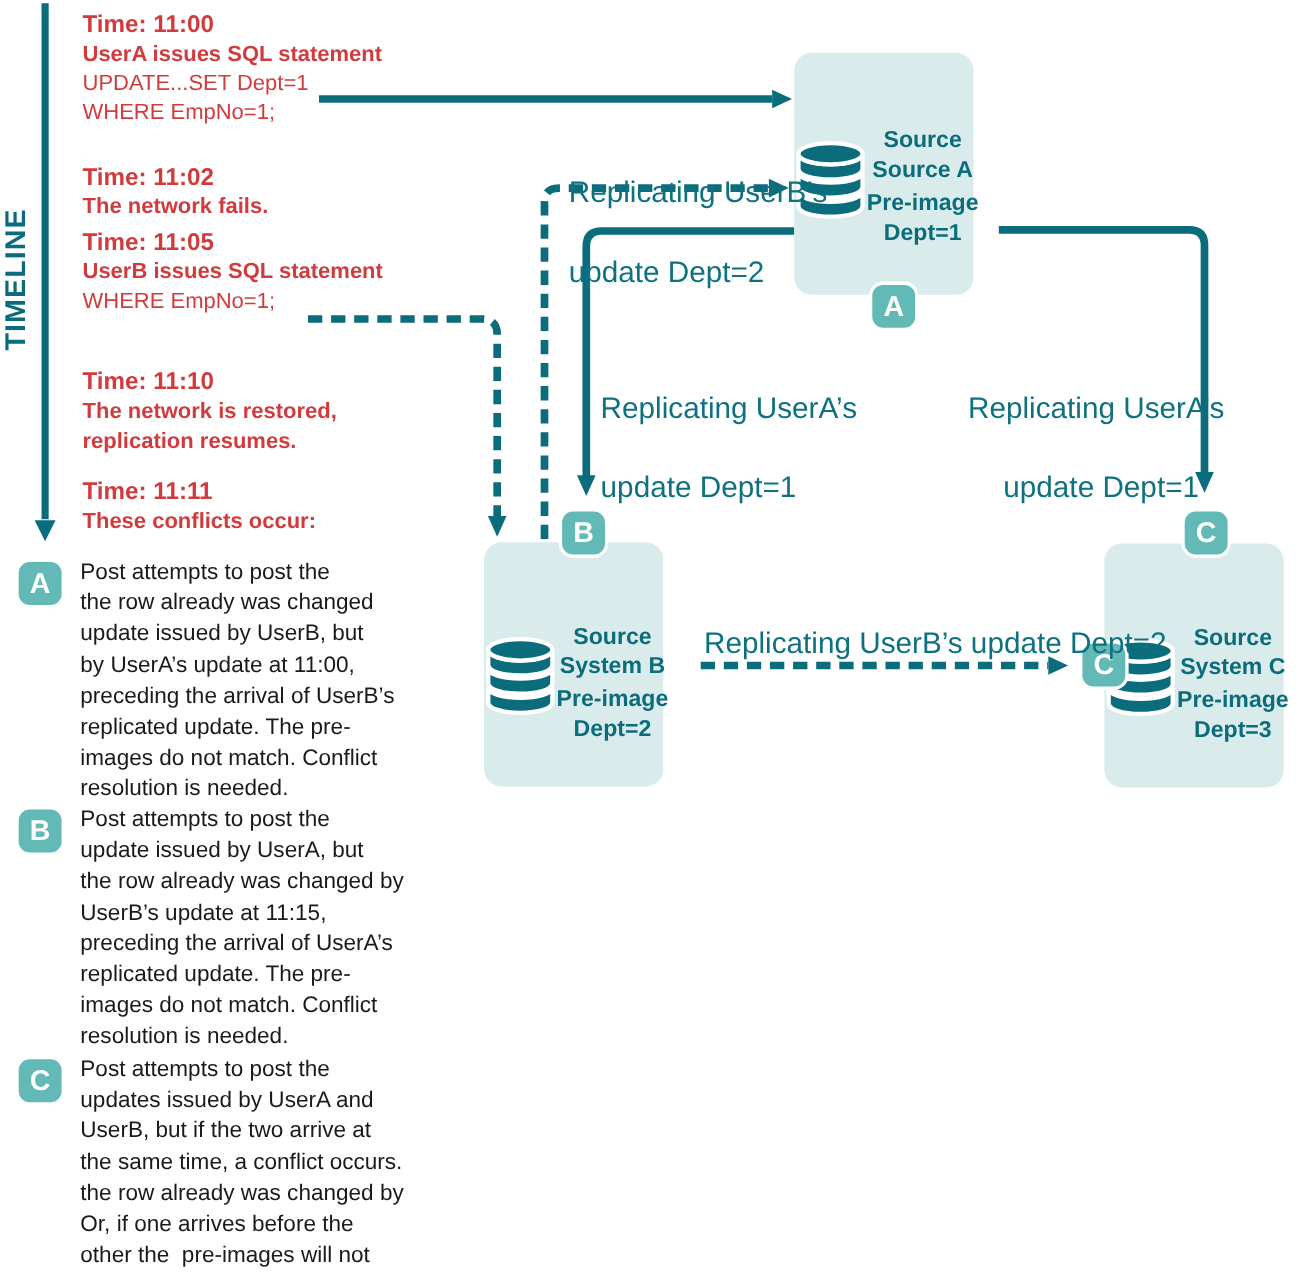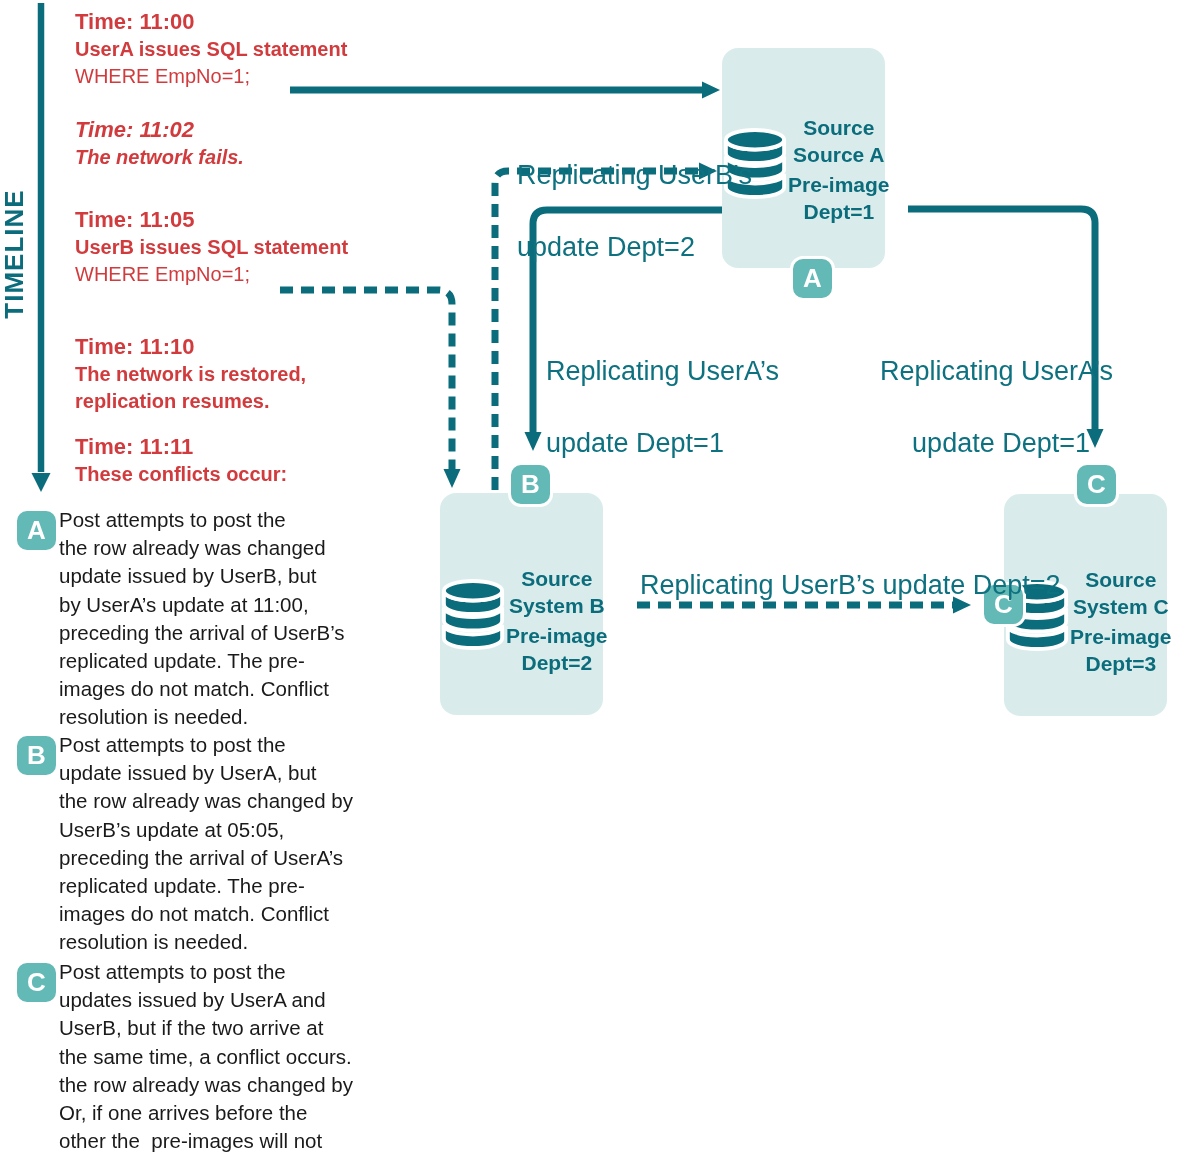--- a/index.html
+++ b/index.html
@@ -17,21 +17,21 @@
     text-align:center;line-height:30px;
   }
 
   
   .event{position:absolute;left:75px;color:#d13b3d;}
   .ev-time{font-size:22px;font-weight:bold;line-height:28px;white-space:pre;}
   .ev-line{font-size:20px;line-height:26.5px;white-space:pre;}
   .ev-line.b{font-weight:bold;}
 
   
-  .conflict-text{position:absolute;left:59px;color:#1a1a1a;}
+  .conflict-text{position:absolute;left:73px;color:#1a1a1a;}
   .c-line{font-size:20.5px;line-height:28.2px;white-space:pre;}
 
   
   .badge{
     position:absolute;width:45px;height:45px;box-sizing:border-box;
     border:3px solid #ffffff;border-radius:13px;background:#63b9b6;
     color:#ffffff;font-size:26px;font-weight:bold;
     display:flex;align-items:center;justify-content:center;
   }
 
@@ -81,23 +81,24 @@
       <polygon points="1086.5,429 1103.5,429 1095,448"></polygon>
       <polygon points="953,596.5 953,613.5 971,605"></polygon>
     </g>
   </svg>
 
   <div class="timeline-label">TIMELINE</div>
 
   <div class="event" style="top:8px;">
     <div class="ev-time">Time: 11:00</div>
     <div class="ev-line b">UserA issues SQL statement</div>
+    <div class="ev-line">UPDATE...SET Dept=1</div>
     <div class="ev-line">WHERE EmpNo=1;</div>
   </div>
-  <div class="event" style="top:116px;font-style:italic;">
+  <div class="event" style="top:147px;">
     <div class="ev-time">Time: 11:02</div>
     <div class="ev-line b">The network fails.</div>
   </div>
   <div class="event" style="top:206px;">
     <div class="ev-time">Time: 11:05</div>
     <div class="ev-line b">UserB issues SQL statement</div>
     <div class="ev-line">WHERE EmpNo=1;</div>
   </div>
   <div class="event" style="top:333px;">
     <div class="ev-time">Time: 11:10</div>
@@ -119,21 +120,21 @@
     <div class="c-line">replicated update. The pre-</div>
     <div class="c-line">images do not match. Conflict</div>
     <div class="c-line">resolution is needed.</div>
   </div>
 
   <div class="badge" style="left:14px;top:733px;">B</div>
   <div class="conflict-text" style="top:731px;">
     <div class="c-line">Post attempts to post the</div>
     <div class="c-line">update issued by UserA, but</div>
     <div class="c-line">the row already was changed by</div>
-    <div class="c-line">UserB’s update at 05:05,</div>
+    <div class="c-line">UserB’s update at 11:15,</div>
     <div class="c-line">preceding the arrival of UserA’s</div>
     <div class="c-line">replicated update. The pre-</div>
     <div class="c-line">images do not match. Conflict</div>
     <div class="c-line">resolution is needed.</div>
   </div>
 
   <div class="badge" style="left:14px;top:960px;">C</div>
   <div class="conflict-text" style="top:958px;">
     <div class="c-line">Post attempts to post the</div>
     <div class="c-line">updates issued by UserA and</div>

